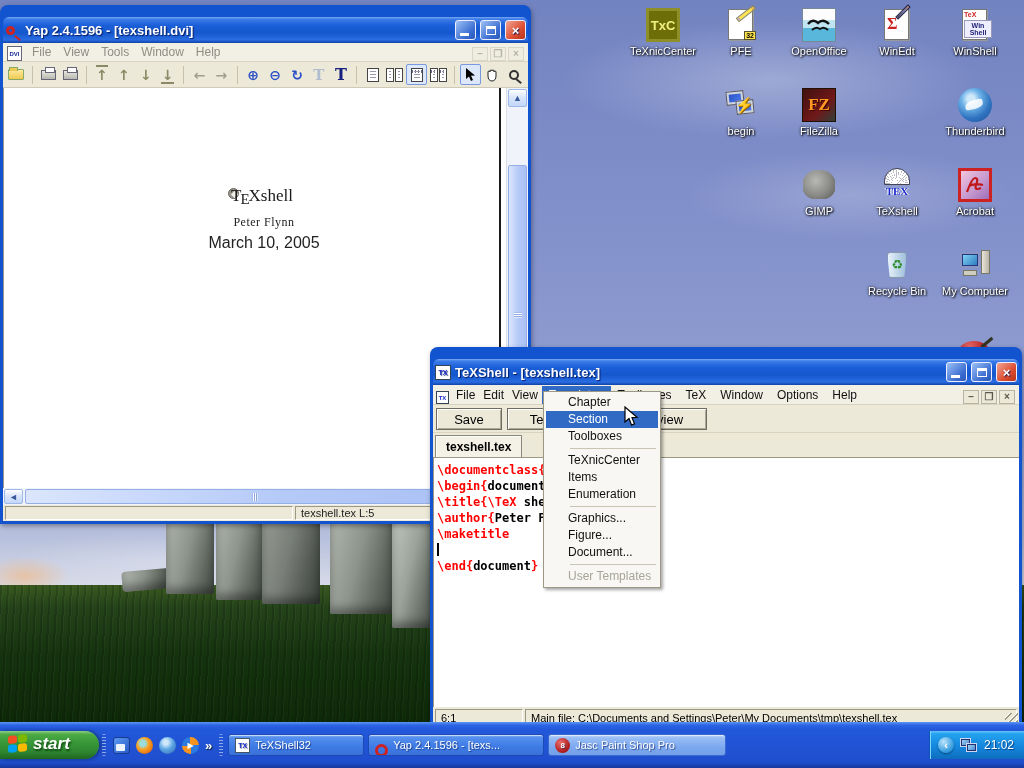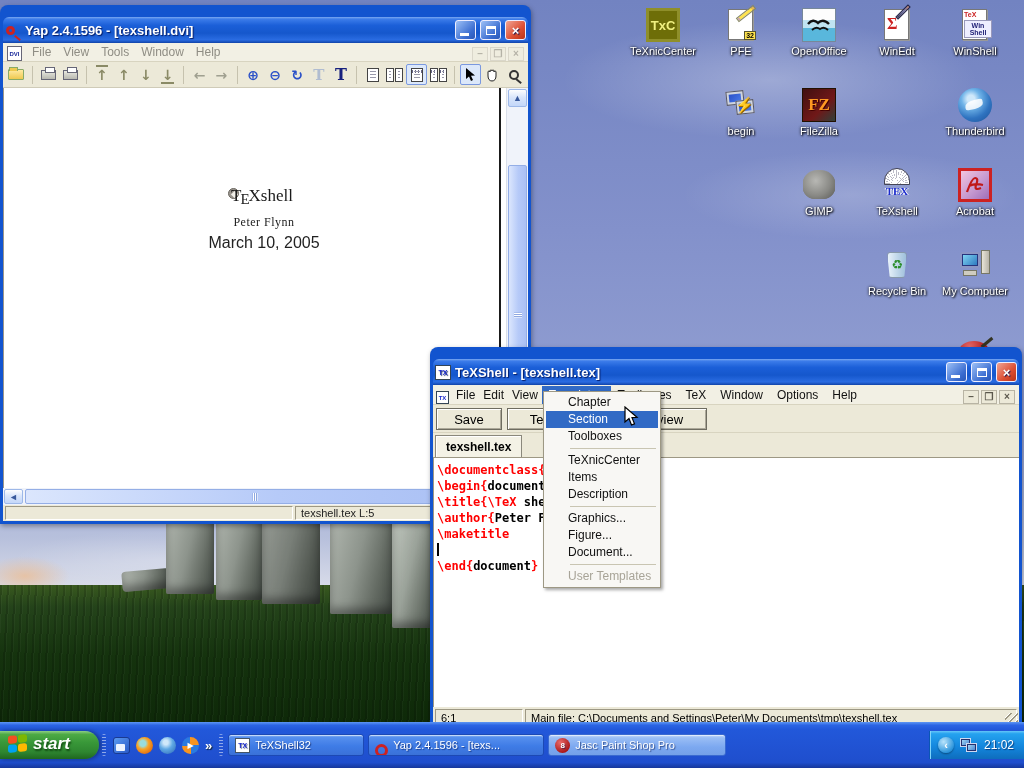--- a/index.html
+++ b/index.html
@@ -462,21 +462,21 @@
     </div>
 
     <div class="dropdown">
       <div>
           <div class="dd-item">Chapter</div>
           <div class="dd-item sel">Section</div>
           <div class="dd-item">Toolboxes</div>
           <div class="dd-sep"></div>
           <div class="dd-item">TeXnicCenter</div>
           <div class="dd-item">Items</div>
-          <div class="dd-item">Description</div>
+          <div class="dd-item">Enumeration</div>
           <div class="dd-sep"></div>
           <div class="dd-item">Graphics...</div>
           <div class="dd-item">Figure...</div>
           <div class="dd-item">Document...</div>
           <div class="dd-sep"></div>
           <div class="dd-item dis">User Templates</div>
         </div>
     </div>
   </div>
 

